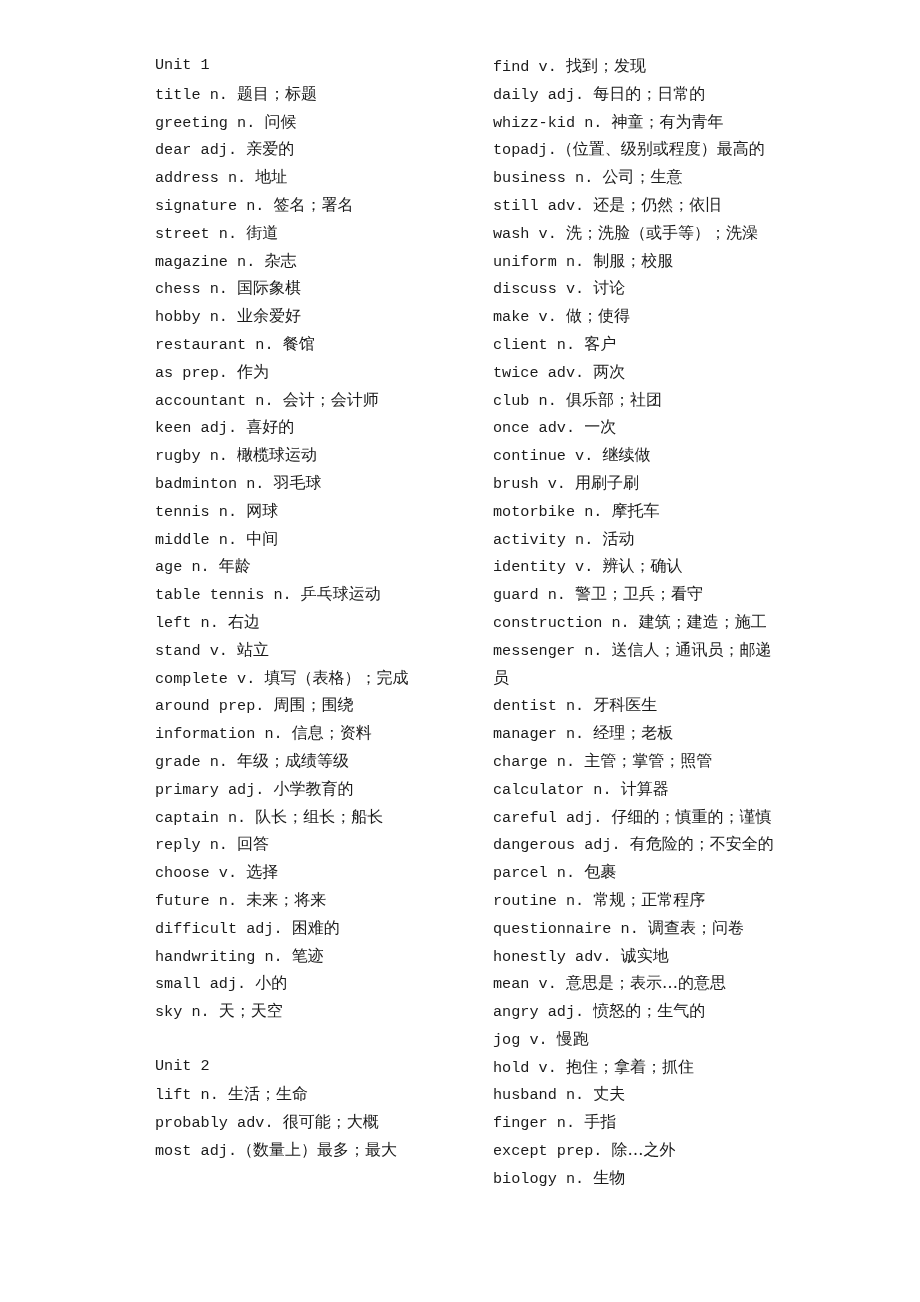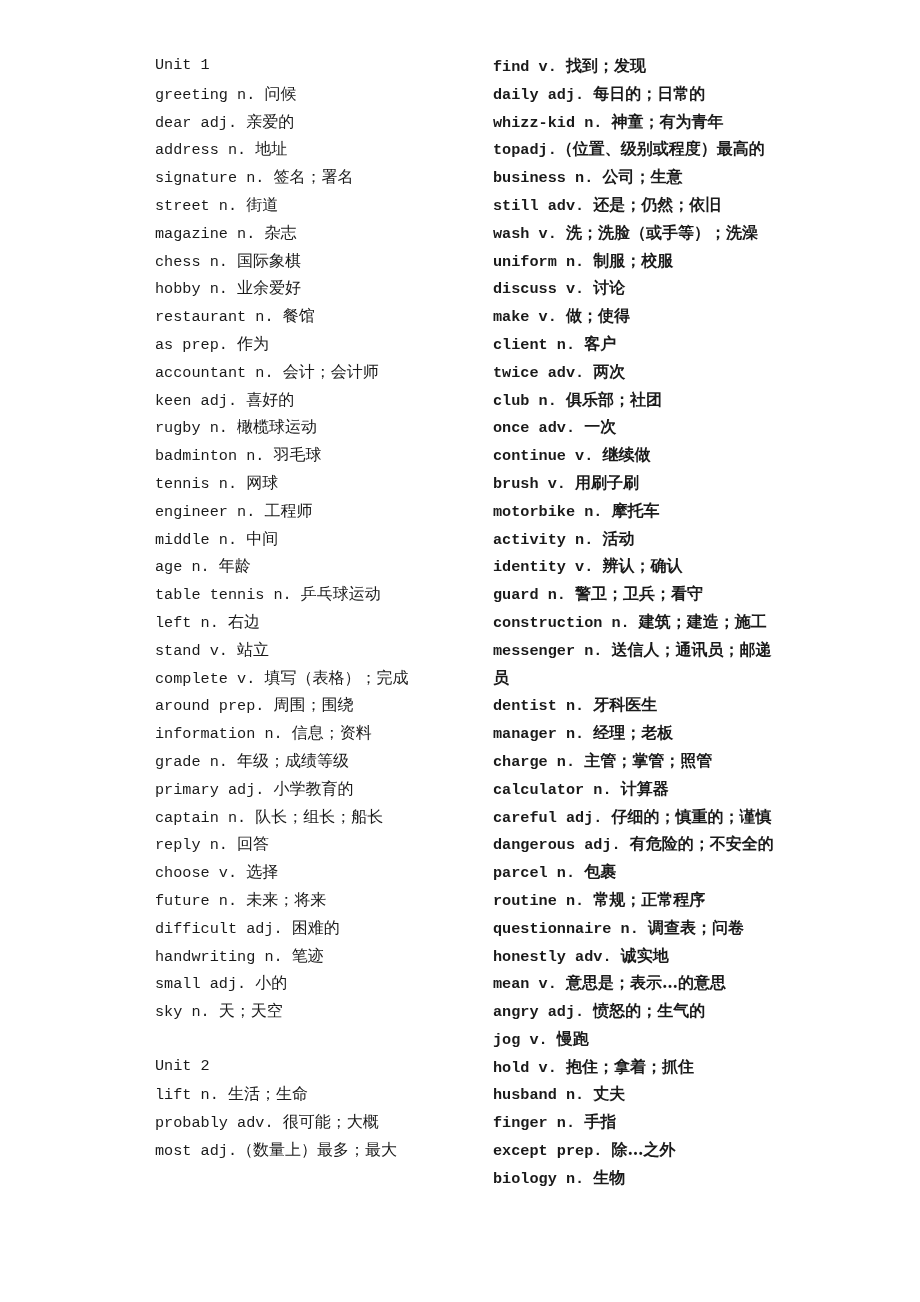--- a/index.html
+++ b/index.html
@@ -22,21 +22,21 @@
       height: 1302px;
     }
     .column {
       position: absolute;
       top: 52px;
       list-style: none;
       margin: 0;
       padding: 0;
     }
     .col-left { left: 139px; width: 330px; }
-    .col-right { left: 477px; width: 310px; font-weight: bold; }
+    .col-right { left: 477px; width: 310px; }
     .line {
       height: 27.8px;
       line-height: 27.8px;
       font-size: 15.2px;
       white-space: nowrap;
       letter-spacing: 0;
     }
     .line.wrap-cont { }
     .line.blank { }
     .unit-heading { }
@@ -46,36 +46,36 @@
       font-family: "DejaVu Serif", "Liberation Serif", serif;
       font-size: 16px;
     }
   </style>
 </head>
 <body>
 
 <div class="page">
   <ul class="column col-left">
       <li class="line unit-heading">Unit 1</li>
+      <li class="line"><span class="word">title</span> <span class="pos">n.</span> <span class="meaning">题目；标题</span></li>
       <li class="line"><span class="word">greeting</span> <span class="pos">n.</span> <span class="meaning">问候</span></li>
       <li class="line"><span class="word">dear</span> <span class="pos">adj.</span> <span class="meaning">亲爱的</span></li>
       <li class="line"><span class="word">address</span> <span class="pos">n.</span> <span class="meaning">地址</span></li>
       <li class="line"><span class="word">signature</span> <span class="pos">n.</span> <span class="meaning">签名；署名</span></li>
       <li class="line"><span class="word">street</span> <span class="pos">n.</span> <span class="meaning">街道</span></li>
       <li class="line"><span class="word">magazine</span> <span class="pos">n.</span> <span class="meaning">杂志</span></li>
       <li class="line"><span class="word">chess</span> <span class="pos">n.</span> <span class="meaning">国际象棋</span></li>
       <li class="line"><span class="word">hobby</span> <span class="pos">n.</span> <span class="meaning">业余爱好</span></li>
       <li class="line"><span class="word">restaurant</span> <span class="pos">n.</span> <span class="meaning">餐馆</span></li>
       <li class="line"><span class="word">as</span> <span class="pos">prep.</span> <span class="meaning">作为</span></li>
       <li class="line"><span class="word">accountant</span> <span class="pos">n.</span> <span class="meaning">会计；会计师</span></li>
       <li class="line"><span class="word">keen</span> <span class="pos">adj.</span> <span class="meaning">喜好的</span></li>
       <li class="line"><span class="word">rugby</span> <span class="pos">n.</span> <span class="meaning">橄榄球运动</span></li>
       <li class="line"><span class="word">badminton</span> <span class="pos">n.</span> <span class="meaning">羽毛球</span></li>
       <li class="line"><span class="word">tennis</span> <span class="pos">n.</span> <span class="meaning">网球</span></li>
-      <li class="line"><span class="word">engineer</span> <span class="pos">n.</span> <span class="meaning">工程师</span></li>
       <li class="line"><span class="word">middle</span> <span class="pos">n.</span> <span class="meaning">中间</span></li>
       <li class="line"><span class="word">age</span> <span class="pos">n.</span> <span class="meaning">年龄</span></li>
       <li class="line"><span class="word">table tennis</span> <span class="pos">n.</span> <span class="meaning">乒乓球运动</span></li>
       <li class="line"><span class="word">left</span> <span class="pos">n.</span> <span class="meaning">右边</span></li>
       <li class="line"><span class="word">stand</span> <span class="pos">v.</span> <span class="meaning">站立</span></li>
       <li class="line"><span class="word">complete</span> <span class="pos">v.</span> <span class="meaning">填写（表格）；完成</span></li>
       <li class="line"><span class="word">around</span> <span class="pos">prep.</span> <span class="meaning">周围；围绕</span></li>
       <li class="line"><span class="word">information</span> <span class="pos">n.</span> <span class="meaning">信息；资料</span></li>
       <li class="line"><span class="word">grade</span> <span class="pos">n.</span> <span class="meaning">年级；成绩等级</span></li>
       <li class="line"><span class="word">primary</span> <span class="pos">adj.</span> <span class="meaning">小学教育的</span></li>

